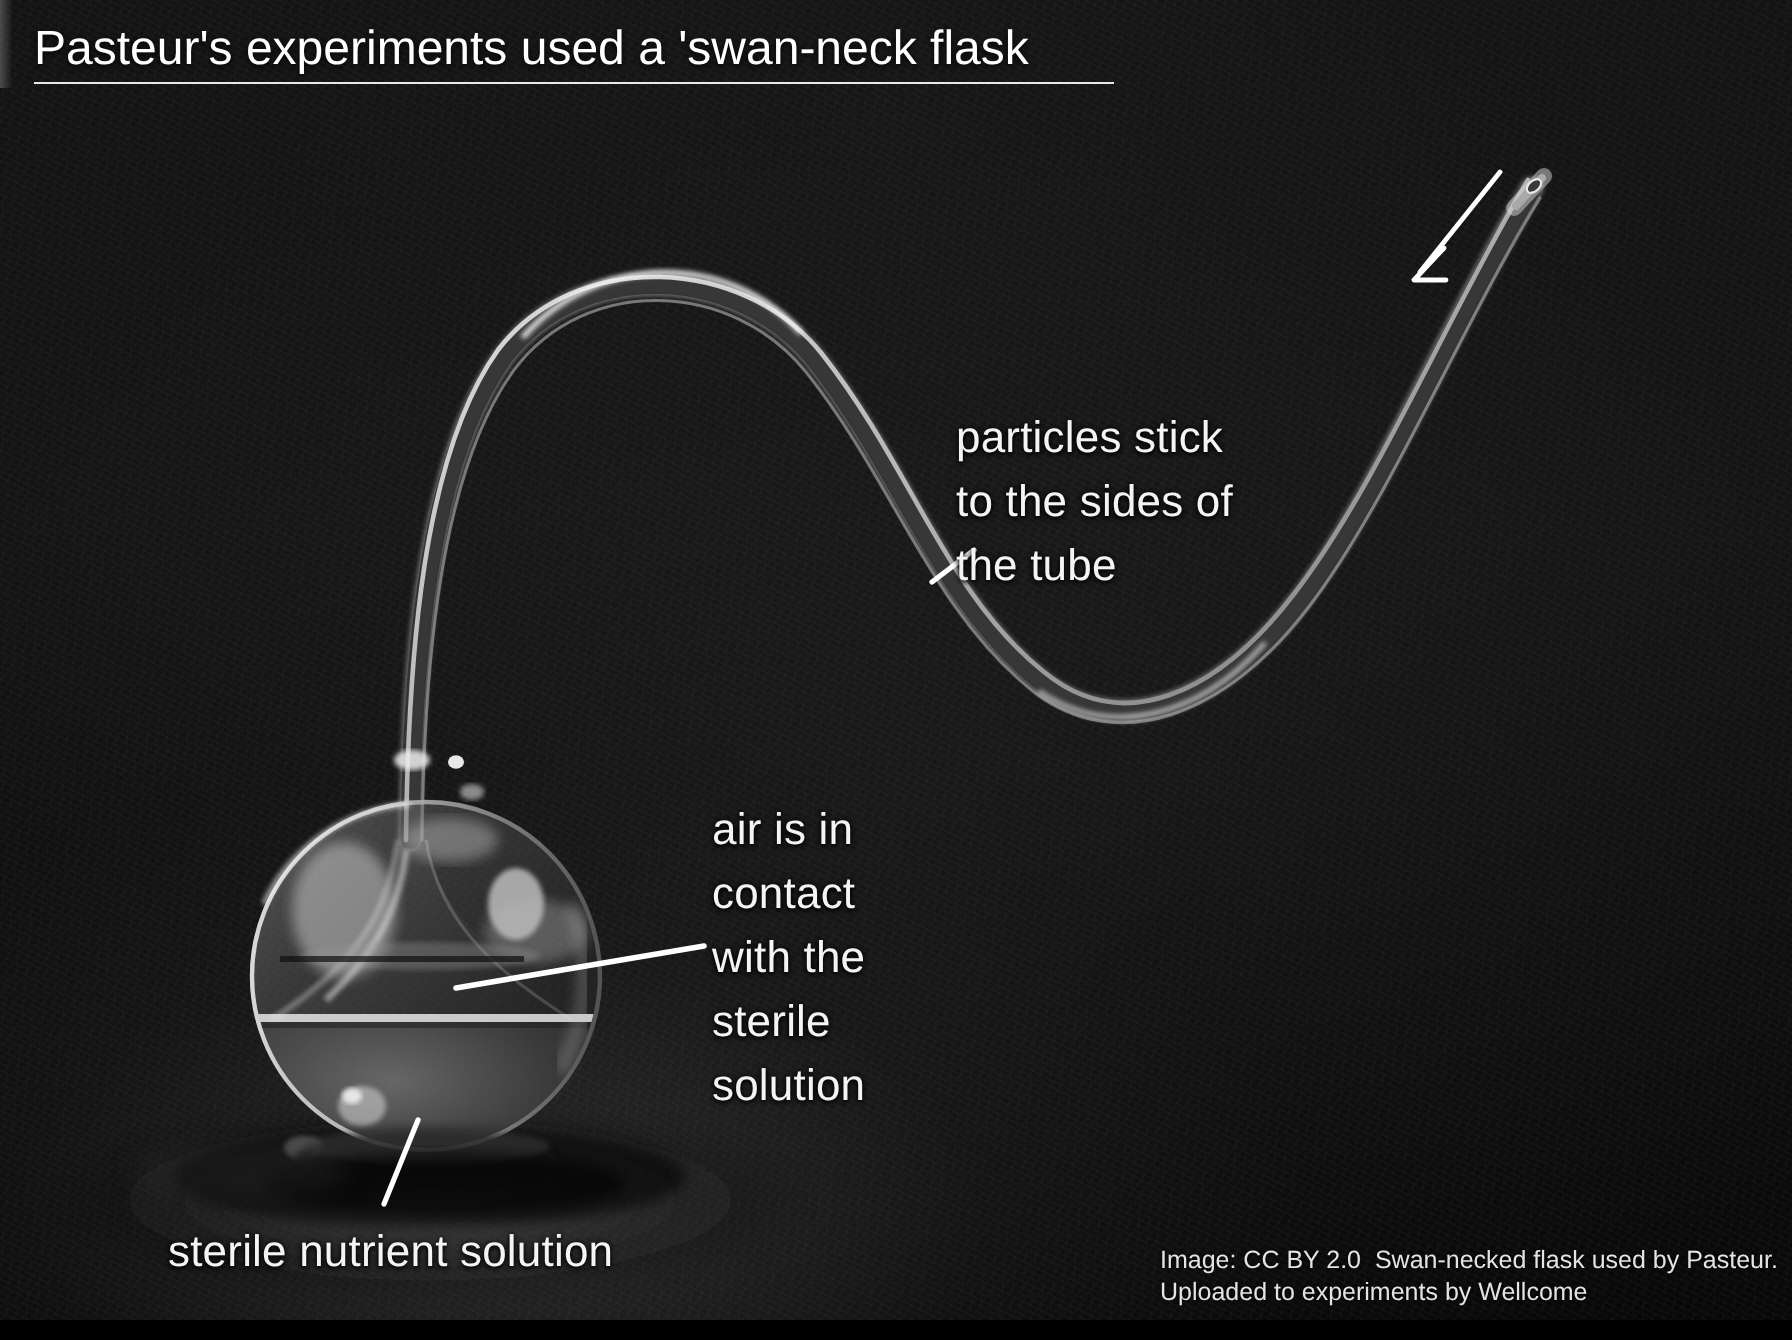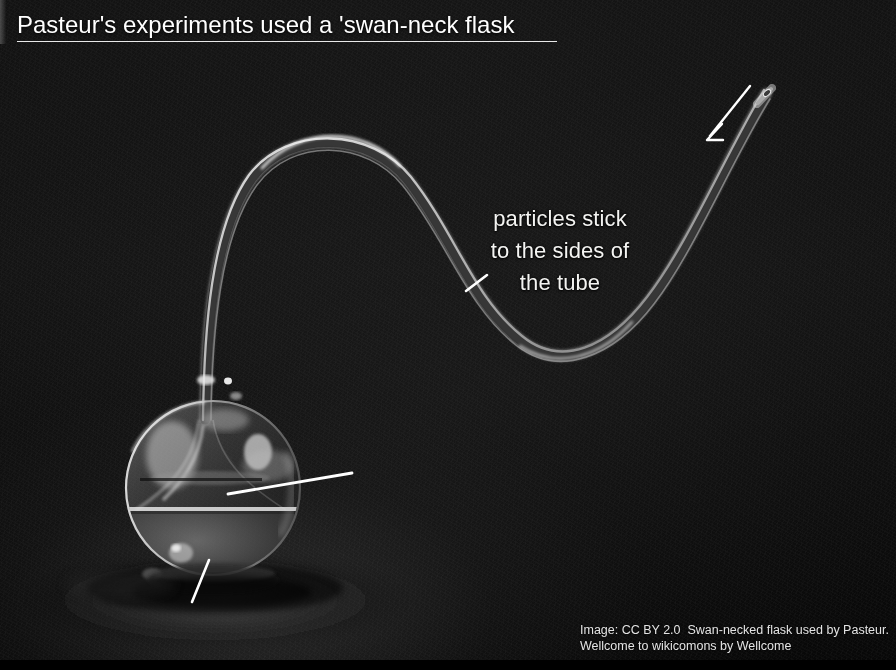--- a/index.html
+++ b/index.html
@@ -61,21 +61,21 @@
     white-space: pre;
     text-shadow: 0 1px 3px rgba(0,0,0,.95);
   }
   .title-rule {
     position: absolute;
     left: 17px; top: 41px;
     width: 540px; height: 1px;
     background: #e9e9e9;
   }
   #ann-air-enter { left: 636px; top: 48px; }
-  #ann-particles { left: 478px; top: 203px; text-align: center; width: 164px; }
+  #ann-particles { left: 478px; top: 203px; width: 164px; }
   #ann-air-contact { left: 356px; top: 399px; }
   #ann-sterile { left: 84px; top: 610px; }
   .caption {
     position: absolute;
     left: 580px; top: 622px;
     color: #e4e4e4;
     font-size: 12.5px;
     line-height: 16px;
     white-space: pre;
     text-shadow: 0 0 2px rgba(0,0,0,.9);
@@ -227,18 +227,24 @@
   </svg>
 
   <div class="title">Pasteur's experiments used a 'swan-neck flask</div>
   <div class="title-rule"></div>
 
 
   <div class="ann" id="ann-particles">particles stick
 to the sides of
 the tube</div>
 
-
+  <div class="ann" id="ann-air-contact">air is in
+contact
+with the
+sterile
+solution</div>
+
+  <div class="ann" id="ann-sterile">sterile nutrient solution</div>
 
   <div class="caption"><span>Image: CC BY 2.0  Swan-necked flask used by Pasteur.</span>
-<span>Wellcome to wikicomons by Wellcome</span></div>
+<span>Uploaded to experiments by Wellcome</span></div>
 
 </div>
 
 </body></html>

